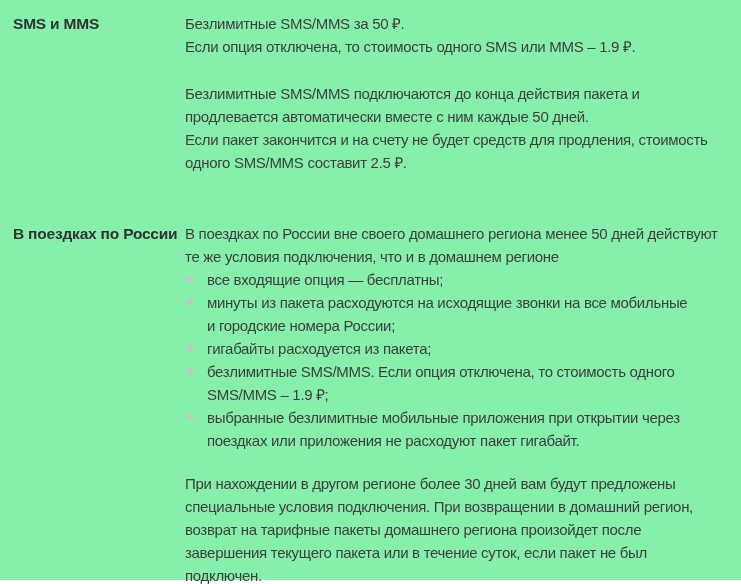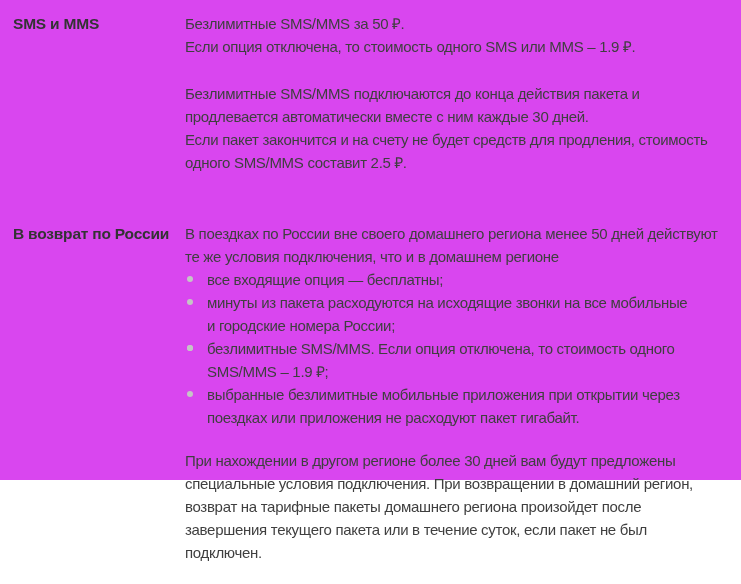--- a/index.html
+++ b/index.html
@@ -6,23 +6,23 @@
   html, body { background: #ffffff; }
   body {
     width: 741px;
     height: 584px;
     font-family: "Liberation Sans", sans-serif;
     color: #3f3f3f;
     overflow: hidden;
   }
   .page {
     width: 741px;
-    height: 480px;
+    height: 580px;
     padding-top: 12px;
-    background: #d946ef;
+    background: #86efac;
   }
   .row {
     display: grid;
     grid-template-columns: 185px 1fr;
     align-items: start;
   }
   .row + .row { margin-top: 48px; }
   .label-col {
     padding-left: 13px;
     padding-right: 8px;
@@ -62,43 +62,44 @@
 <body>
 
 <div class="page">
 
   <section class="row">
     <div class="label-col">SMS и MMS</div>
     <div class="content-col">
       <p class="rich para">Безлимитные SMS/MMS за 50 ₽.
 Если опция отключена, то стоимость одного SMS или MMS – 1.9 ₽.</p>
       <p class="rich para">Безлимитные SMS/MMS подключаются до конца действия пакета и
-продлевается автоматически вместе с ним каждые 30 дней.
+продлевается автоматически вместе с ним каждые 50 дней.
 Если пакет закончится и на счету не будет средств для продления, стоимость
 одного SMS/MMS составит 2.5 ₽.</p>
     </div>
   </section>
 
   <section class="row">
-    <div class="label-col">В возврат по России</div>
+    <div class="label-col">В поездках по России</div>
     <div class="content-col">
       <p class="rich">В поездках по России вне своего домашнего региона менее 50 дней действуют
 те же условия подключения, что и в домашнем регионе</p>
       <ul class="cond-list">
         <li>
           <span class="bullet-dot"></span>
           <span class="rich">все входящие опция — бесплатны;</span>
         </li>
         <li>
           <span class="bullet-dot"></span>
           <span class="rich">минуты из пакета расходуются на исходящие звонки на все мобильные
 и городские номера России;</span>
         </li>
         <li>
           <span class="bullet-dot"></span>
+          <span class="rich">гигабайты расходуется из пакета;</span>
         </li>
         <li>
           <span class="bullet-dot"></span>
           <span class="rich">безлимитные SMS/MMS. Если опция отключена, то стоимость одного
 SMS/MMS – 1.9 ₽;</span>
         </li>
         <li>
           <span class="bullet-dot"></span>
           <span class="rich">выбранные безлимитные мобильные приложения при открытии через
 поездках или приложения не расходуют пакет гигабайт.</span>

